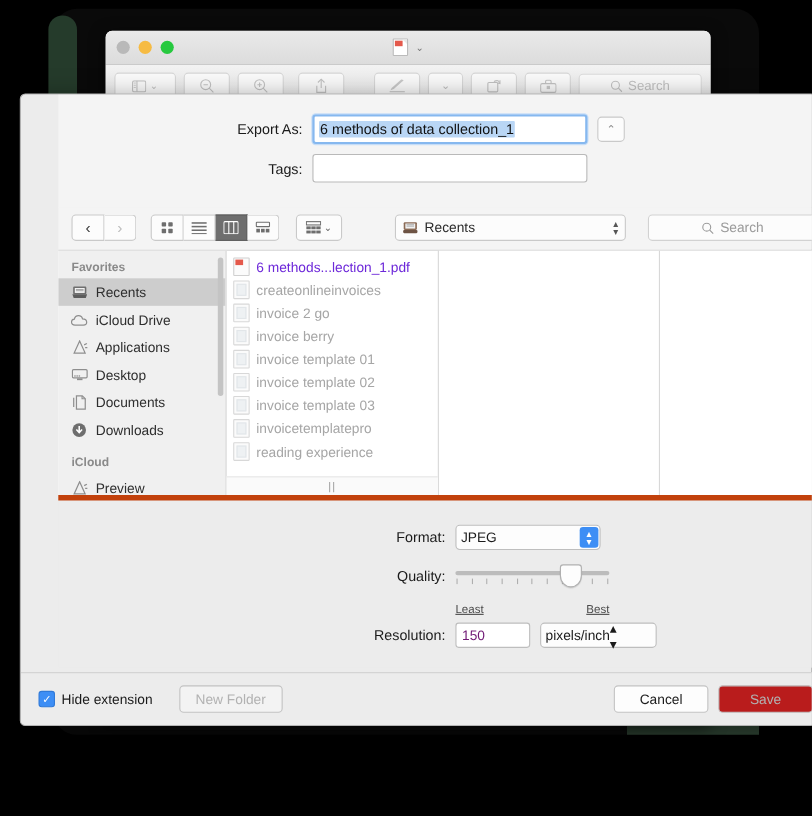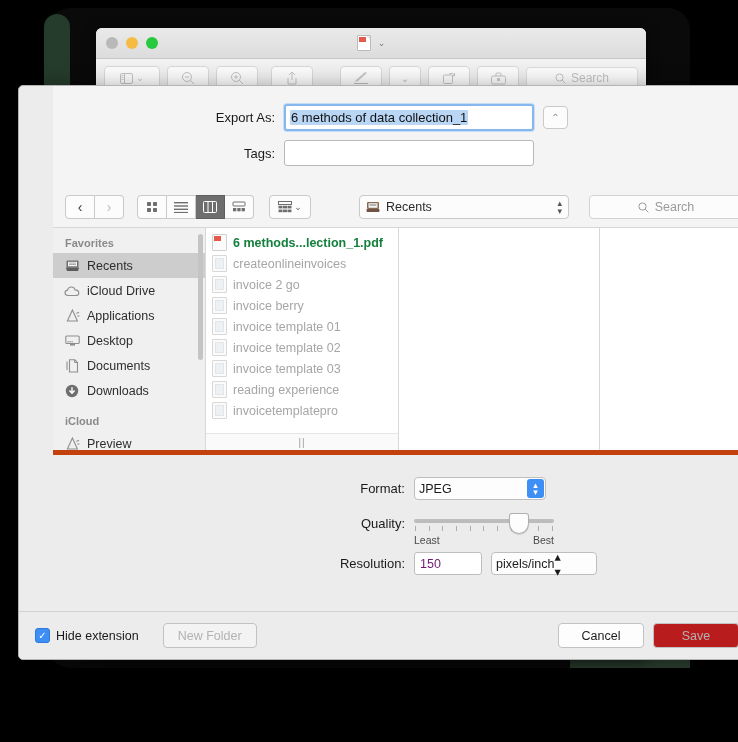--- a/index.html
+++ b/index.html
@@ -144,21 +144,21 @@
   .sb-item { display:flex; align-items:center; gap:7px; padding:3px 0 3px 11px; height:19px; }
   .sb-item.selected{ background:#cdcdcd; }
   .sb-ico { width:16px; height:16px; display:flex; align-items:center; justify-content:center; }
   .sb-scroll{ position:absolute; right:2px; top:6px; width:5px; height:126px; background:#c4c4c4; border-radius:3px; }
 
   .filecol {
     width:192px; border-right:1px solid #d8d8d8; padding-top:4px; position:relative;
     font-size:12.5px;
   }
   .frowitem { display:flex; align-items:center; gap:6px; padding:2px 0 2px 6px; height:17px; color:#a6a6a6; }
-  .frowitem.enabled{ color:#15803d;font-weight:bold; }
+  .frowitem.enabled{ color:#6d28d9; }
   .ficon { width:13px; height:15px; border:1px solid #d8d8d8; background:#fbfbfb; border-radius:1px; position:relative; flex:none; }
   .ficon.pdf{ border-color:#d0d0d0; }
   .ficon.pdf::after{ content:""; position:absolute; left:1px; top:1px; width:7px; height:5px; background:#e4594b; }
   .ficon.gen::after{ content:""; position:absolute; left:2px; top:2px; right:2px; bottom:2px; background:#eef1f3; border:1px solid #e2e6e9; }
   .colresize{
     position:absolute; left:0; right:0; bottom:0; height:16px; background:#fafafa;
     border-top:1px solid #e6e6e6; display:flex; align-items:center; justify-content:center;
     color:#9a9a9a; font-size:10px; letter-spacing:1px;
   }
   .emptycol{ width:200px; border-right:1px solid #d8d8d8; background:#fff; }
@@ -181,21 +181,21 @@
   .slider-wrap { width:140px; position:relative; }
   .track { height:4px; background:#bcbcbc; border-radius:2px; margin-top:6px; }
   .thumb {
     position:absolute; top:0px; left:95px; width:18px; height:19px;
     background:#fdfdfd; border:1px solid #b0b0b0;
     border-radius:3px 3px 50% 50%;
     box-shadow:0 1px 1px rgba(0,0,0,.12);
   }
   .ticks { display:flex; justify-content:space-between; margin-top:3px; padding:0 1px; }
   .tick { width:1px; height:5px; background:#aeaeae; }
-  .endlabels { display:flex; justify-content:space-between; margin-top:3px; font-size:10.5px; color:#4a4a4a; }
+  .endlabels { display:flex; justify-content:space-between; margin-top:17px; font-size:10.5px; color:#4a4a4a;text-decoration:underline; }
   .numfield {
     width:56px; height:21px; background:#fff; border:1px solid #bebebe;
     border-radius:3px; font-size:12.5px; color:#701a75;
     display:flex; align-items:center; padding:0 5px;
   }
   .unitpopup {
     margin-left:9px; width:96px; height:21px; background:#fdfdfd;
     border:1px solid #bebebe; border-radius:4px;
     display:flex; align-items:center; padding:0 4px;
     font-size:12.5px; color:#1a1a1a; position:relative;
@@ -519,25 +519,25 @@
         <div class="frowitem">
           <span class="ficon gen"></span>
           <span>invoice template 02</span>
         </div>
         <div class="frowitem">
           <span class="ficon gen"></span>
           <span>invoice template 03</span>
         </div>
         <div class="frowitem">
           <span class="ficon gen"></span>
+          <span>invoicetemplatepro</span>
+        </div>
+        <div class="frowitem">
+          <span class="ficon gen"></span>
           <span>reading experience</span>
-        </div>
-        <div class="frowitem">
-          <span class="ficon gen"></span>
-          <span>invoicetemplatepro</span>
         </div>
         <div class="colresize">
           <span>||</span>
         </div>
       </div>
 
       <div class="emptycol"></div>
       <div class="emptycol2"></div>
     </div>
 

